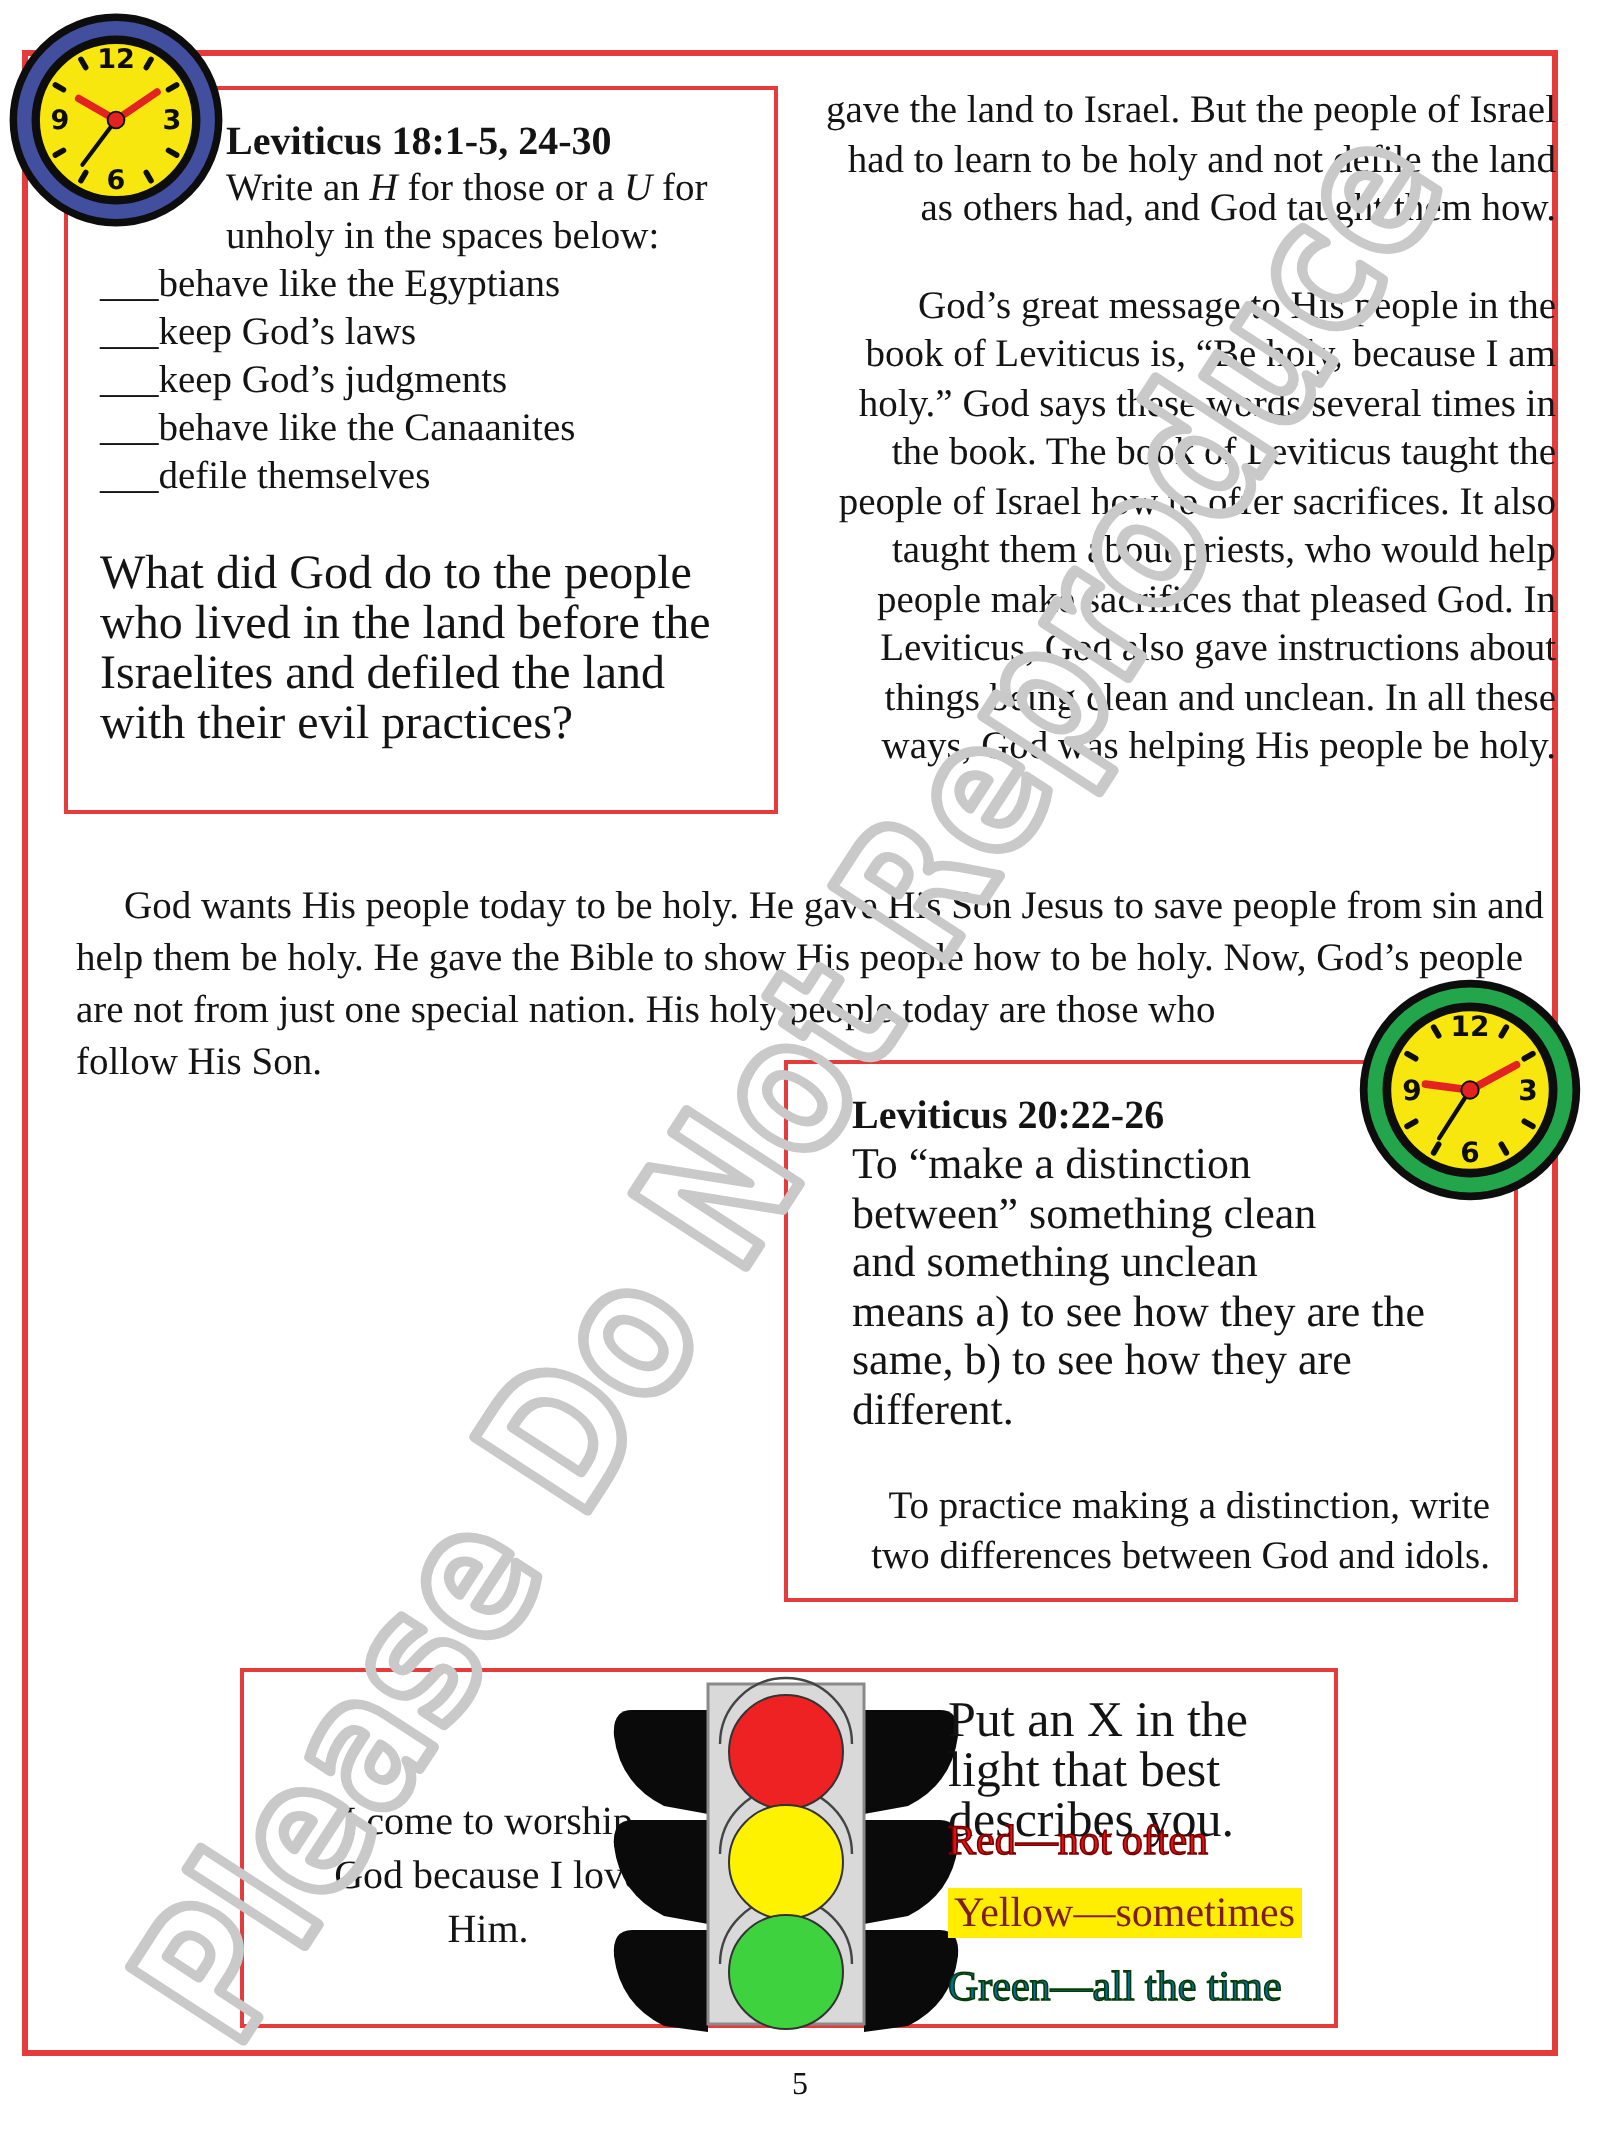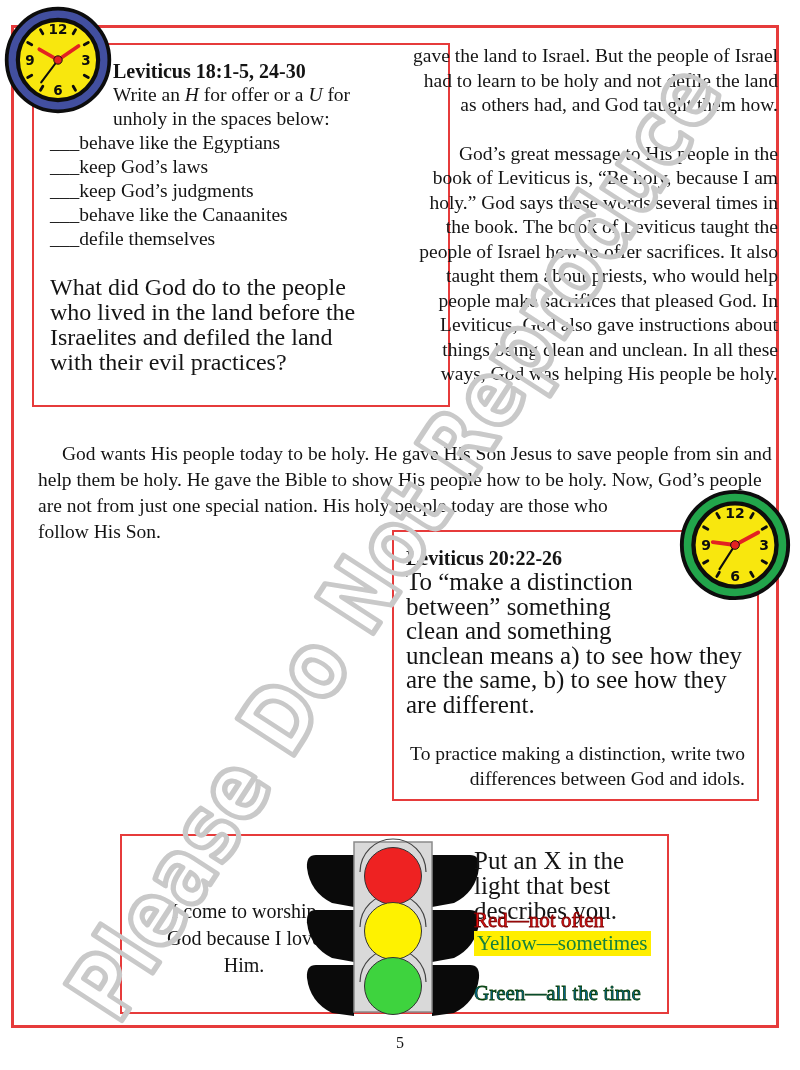--- a/index.html
+++ b/index.html
@@ -10,21 +10,21 @@
   
   .page-border{
     position:absolute;left:11px;top:25px;width:762px;height:997px;
     border:3px solid #e63b3b;z-index:1;
   }
   
   .rbox{
     position:absolute;background:#ffffff;border:2px solid #e63b3b;z-index:2;
     box-sizing:border-box;
   }
-  #box1{left:32px;top:43px;width:418px;height:364px;padding:14px 0 10px 16px;}
+  #box1{left:32px;top:43px;width:357px;height:364px;padding:14px 0 10px 16px;}
   #box1 .indent{margin-left:63px;width:252px;}
   #box1 h3, #box2 h3{font-size:20px;margin:0;padding:0;font-weight:bold;line-height:24px;}
   #box1 .intro{font-size:19.5px;line-height:24px;}
   #box1 .intro .it{font-style:italic;}
   .fill-list{font-size:19.5px;line-height:24px;}
   .fill-list .row{white-space:nowrap;}
   #box1 .question{margin-top:24px;font-size:24px;line-height:25px;width:330px;}
   
   #rightcol{
     position:absolute;left:406px;top:44px;width:372px;z-index:2;
@@ -34,36 +34,36 @@
   
   #midpara{
     position:absolute;left:38px;top:441px;width:740px;z-index:2;
     font-size:19.5px;line-height:26px;text-indent:24px;
   }
   #midpara .clock-spacer{
     float:right;width:128px;height:118px;
     shape-outside:inset(54px 0 0 0);
   }
   
-  #box2{left:392px;top:530px;width:367px;height:271px;padding:14px 12px 10px 12px;}
+  #box2{left:392px;top:530px;width:367px;height:271px;padding:14px 12px 10px 32px;}
   #box2 .clock-spacer{float:right;width:80px;height:76px;}
-  #box2 .p1{font-size:25px;line-height:24.5px;}
+  #box2 .p1{font-size:22px;line-height:24.5px;}
   #box2 .p2{margin-top:25px;font-size:19.5px;line-height:24.5px;text-align:right;}
   
   #box3{left:120px;top:834px;width:549px;height:180px;}
   #box3 .left-text{
     position:absolute;left:32px;top:62px;width:180px;text-align:center;
     font-size:20px;line-height:27px;
   }
   #box3 .right-text{position:absolute;left:352px;top:12px;width:192px;}
   #box3 .instruction{font-size:25px;line-height:25px;}
   .legend-item{position:absolute;left:352px;font-family:"Liberation Serif",serif;
     font-weight:normal;font-size:21px;white-space:nowrap;}
   .legend-red{top:72px;color:#e31212;-webkit-text-stroke:0.8px #7a0000;}
-  .legend-yellow{top:95px;color:#15803d;background:#ffee00;padding:0 3px;}
+  .legend-yellow{top:108px;color:#7f1d1d;background:#ffee00;padding:0 3px;}
   .legend-green{top:145px;color:#0369a1;-webkit-text-stroke:0.8px #063c00;}
   
   .clock{position:absolute;z-index:3;}
   #clock-blue{left:2px;top:4px;}
   #clock-green{left:677px;top:487px;}
   
   #traffic{position:absolute;left:174px;top:2px;}
   
   #watermark{position:absolute;left:0;top:0;z-index:6;pointer-events:none;}
   #watermark text{
@@ -83,21 +83,21 @@
 
   <div class="page-border"></div>
 
   <svg id="watermark" width="800" height="1070">
     <text x="400" y="545" text-anchor="middle" dominant-baseline="middle" transform="rotate(-57 400 545)" font-size="92" letter-spacing="1" textLength="1115" lengthAdjust="spacingAndGlyphs">Please Do Not Reproduce</text>
   </svg>
 
   <div id="box1" class="rbox">
     <div class="indent">
       <h3>Leviticus 18:1-5, 24-30</h3>
-      <div class="intro"><span>Write an </span><span class="it">H</span><span> for offer or a </span><span class="it">U</span><span> for unholy in the spaces below:</span></div>
+      <div class="intro"><span>Write an </span><span class="it">H</span><span> for those or a </span><span class="it">U</span><span> for unholy in the spaces below:</span></div>
     </div>
     <div class="fill-list">
       <div class="row"><span>___</span><span>behave like the Egyptians</span></div>
       <div class="row"><span>___</span><span>keep God’s laws</span></div>
       <div class="row"><span>___</span><span>keep God’s judgments</span></div>
       <div class="row"><span>___</span><span>behave like the Canaanites</span></div>
       <div class="row"><span>___</span><span>defile themselves</span></div>
     </div>
     <div class="question">What did God do to the people who lived in the land before the Israelites and defiled the land with their evil practices?</div>
   </div>

